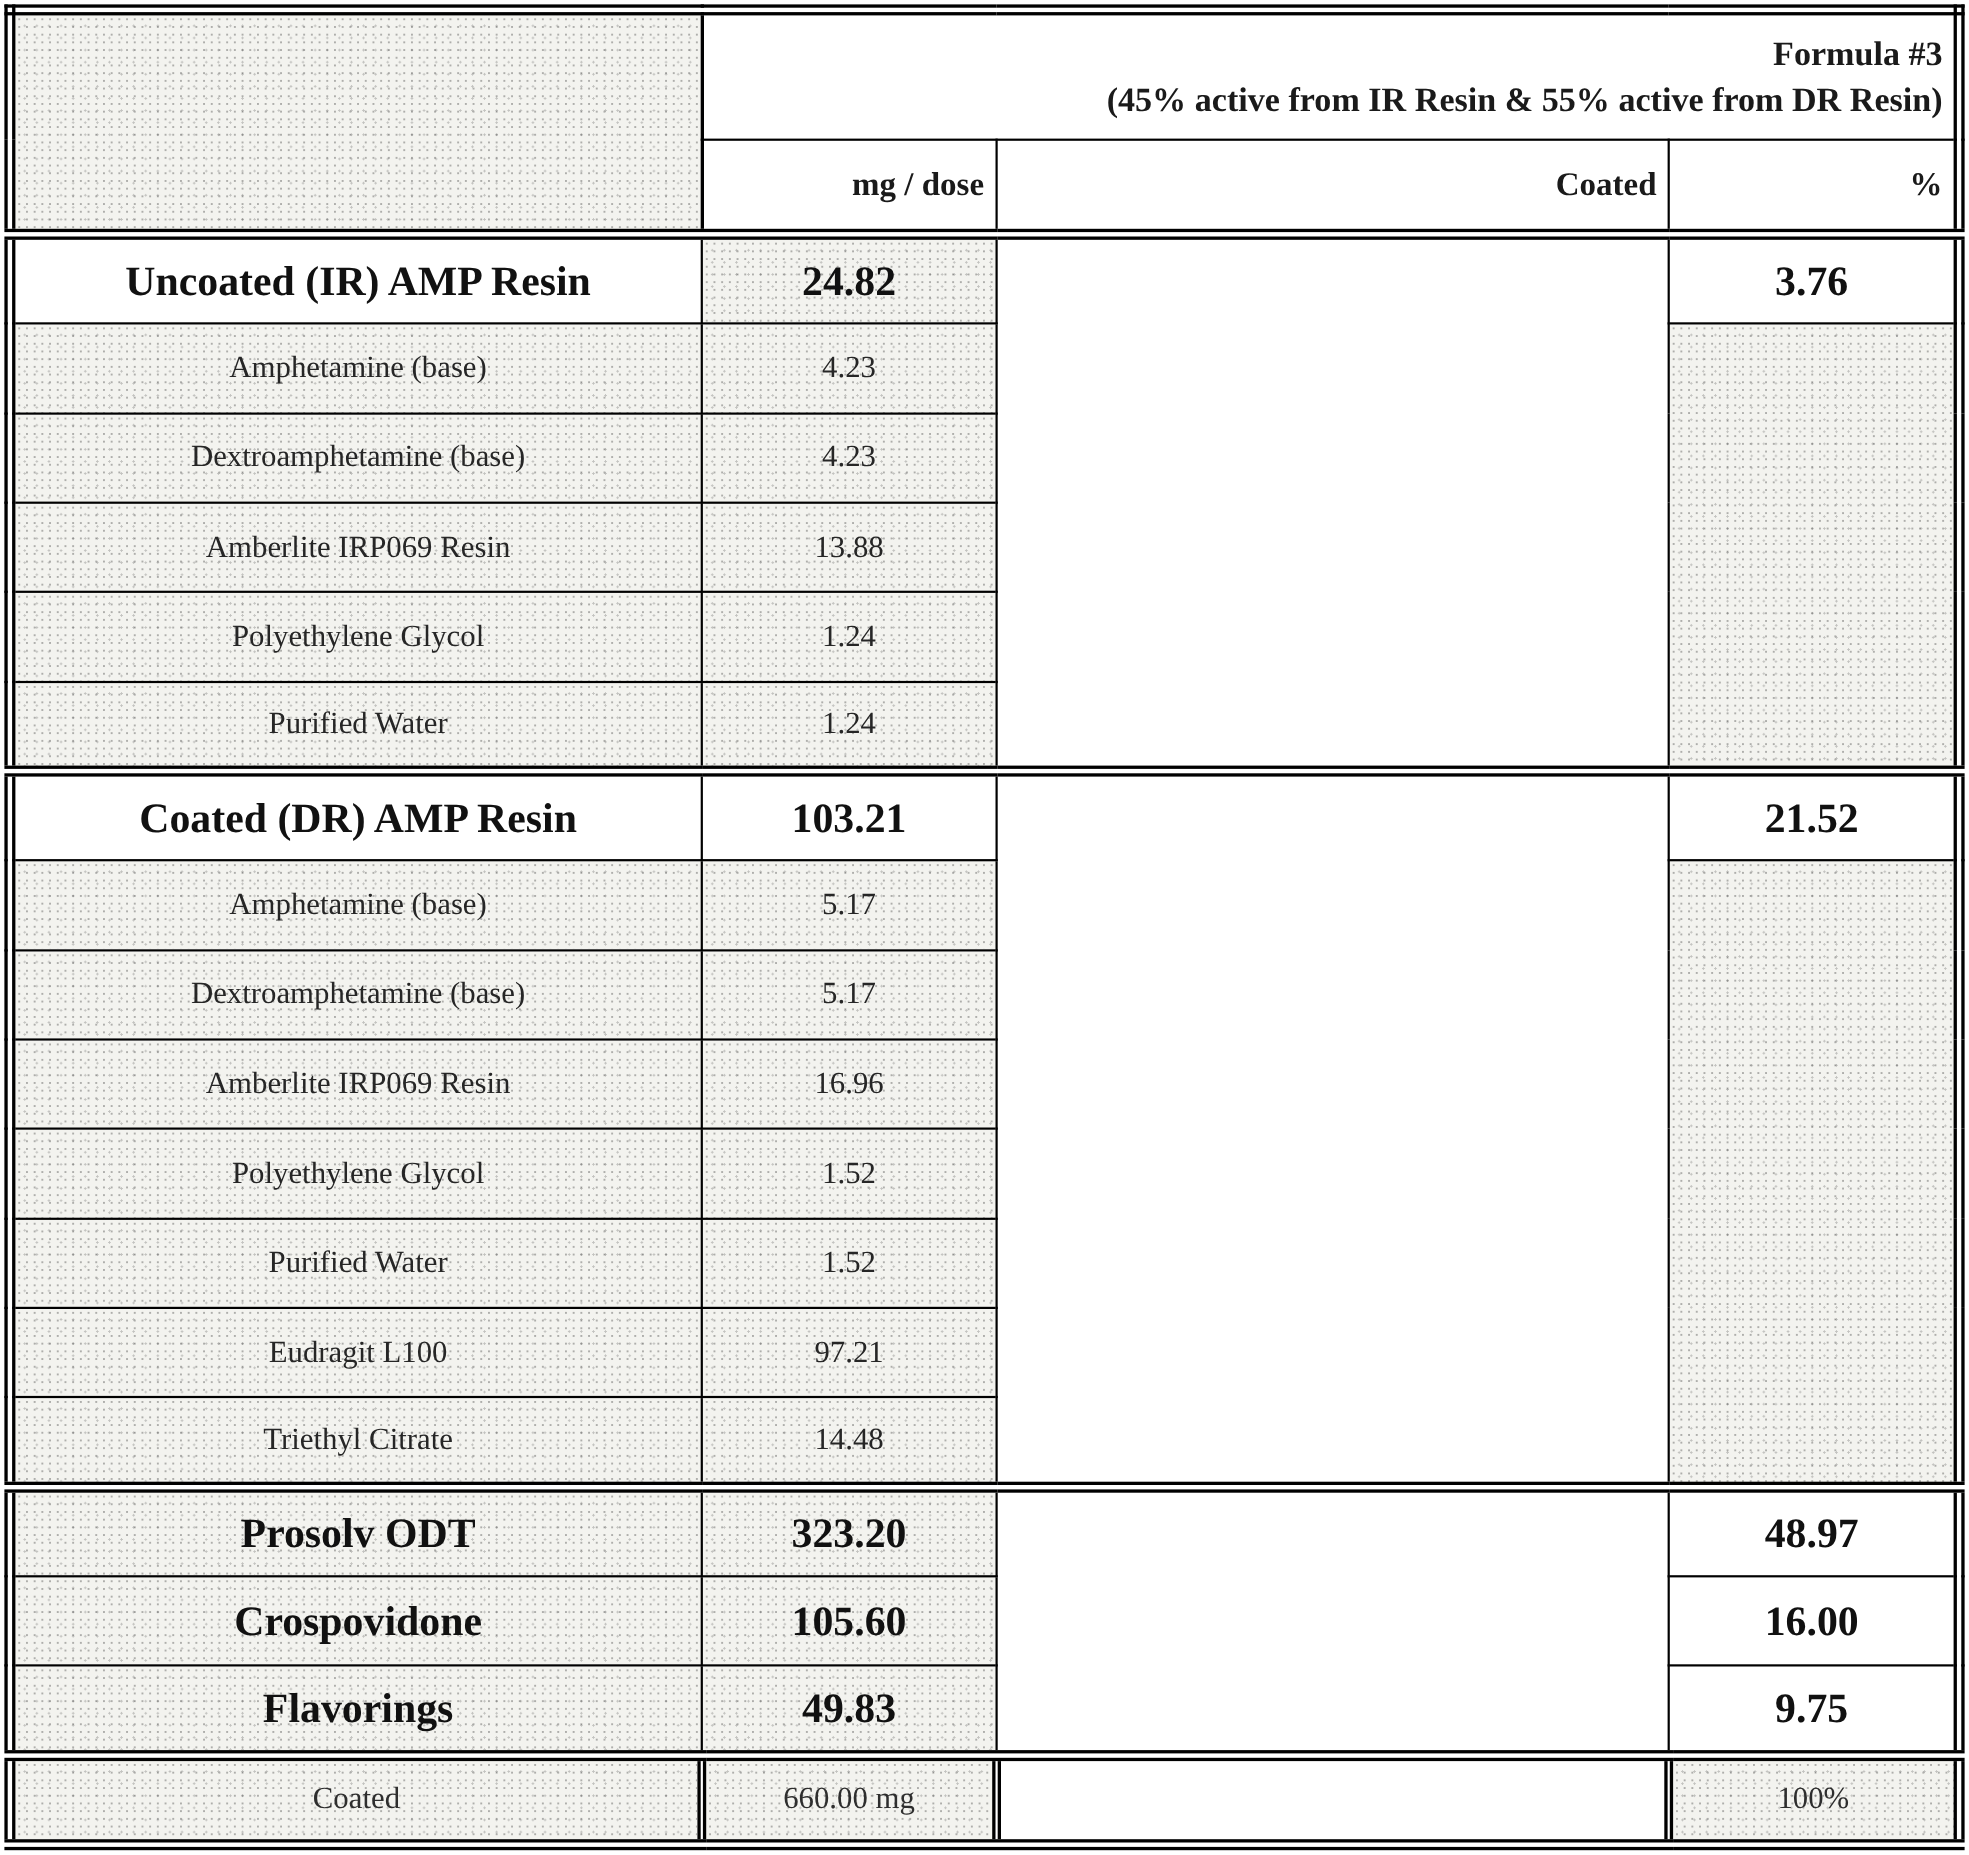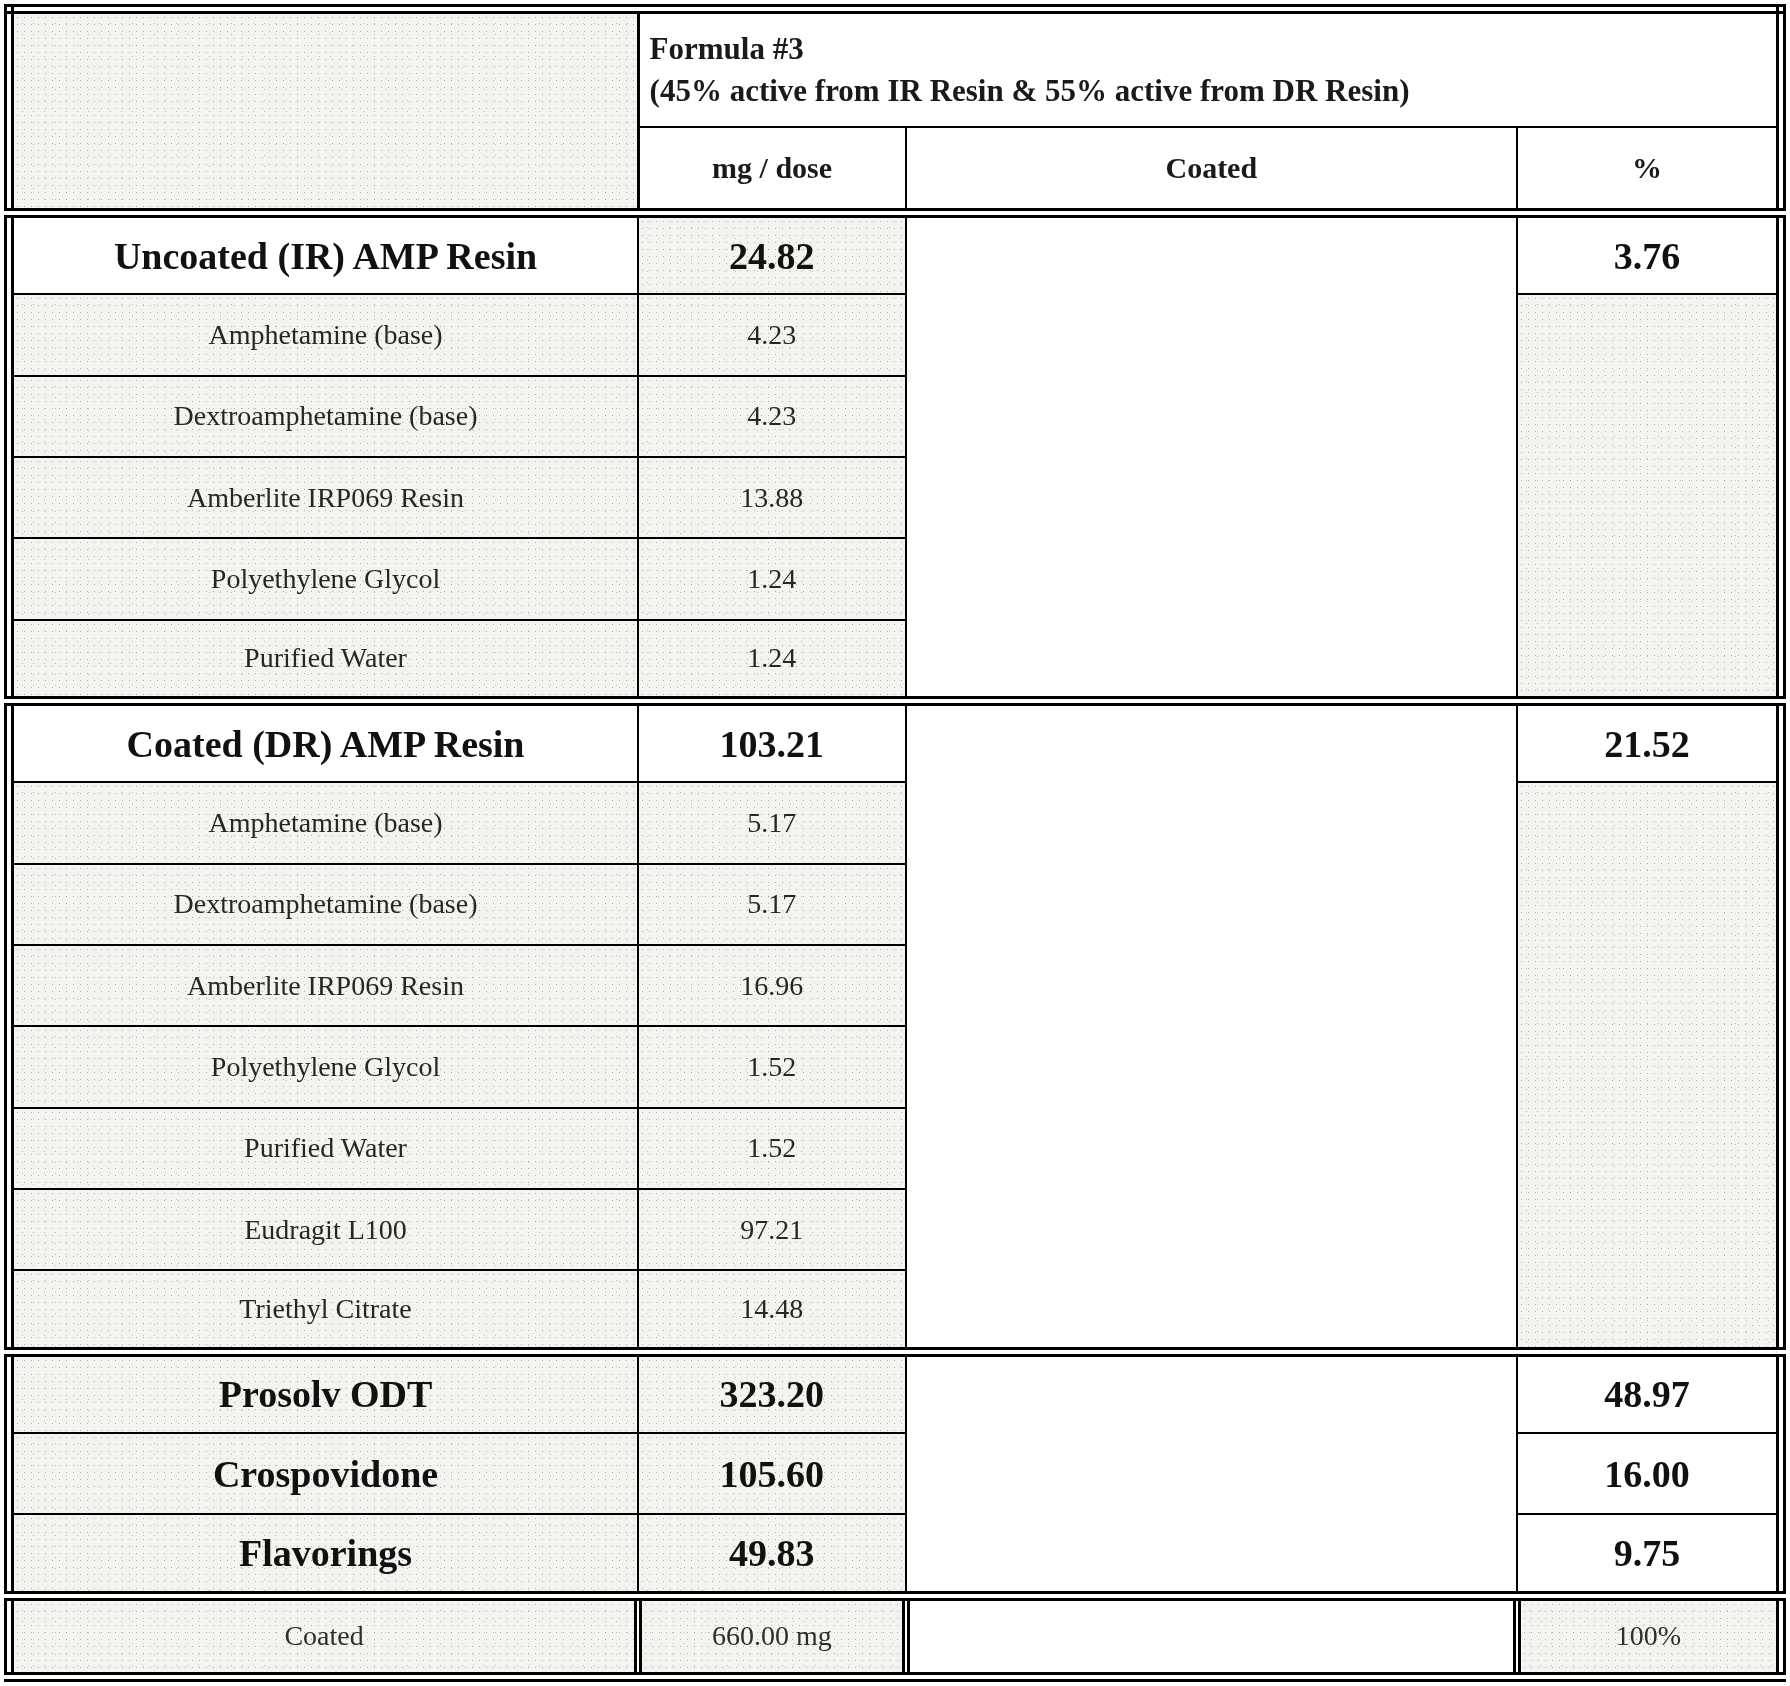--- a/index.html
+++ b/index.html
@@ -43,29 +43,29 @@
       radial-gradient(circle, rgba(70,70,70,0.40) 0.9px, transparent 1px),
       radial-gradient(circle, rgba(70,70,70,0.28) 0.9px, transparent 1px);
     background-size: 7px 7px, 11px 11px;
     background-position: 0 0, 3px 4px;
   }
   .white { background: #ffffff; }
 
   thead .title-cell {
     font-weight: bold;
     font-size: 31px;
-    text-align: left;
+    text-align: right;
     vertical-align: middle;
     height: 118px;
     line-height: 1.35;
   }
   thead .colhead {
     font-weight: bold;
     font-size: 30px;
-    text-align: center;
+    text-align: right;
     vertical-align: middle;
     height: 86px;
   }
   thead .corner-cell {
     border-right: 3px solid #000;
   }
 
   tbody td {
     font-size: 28px;
     height: 80px;

